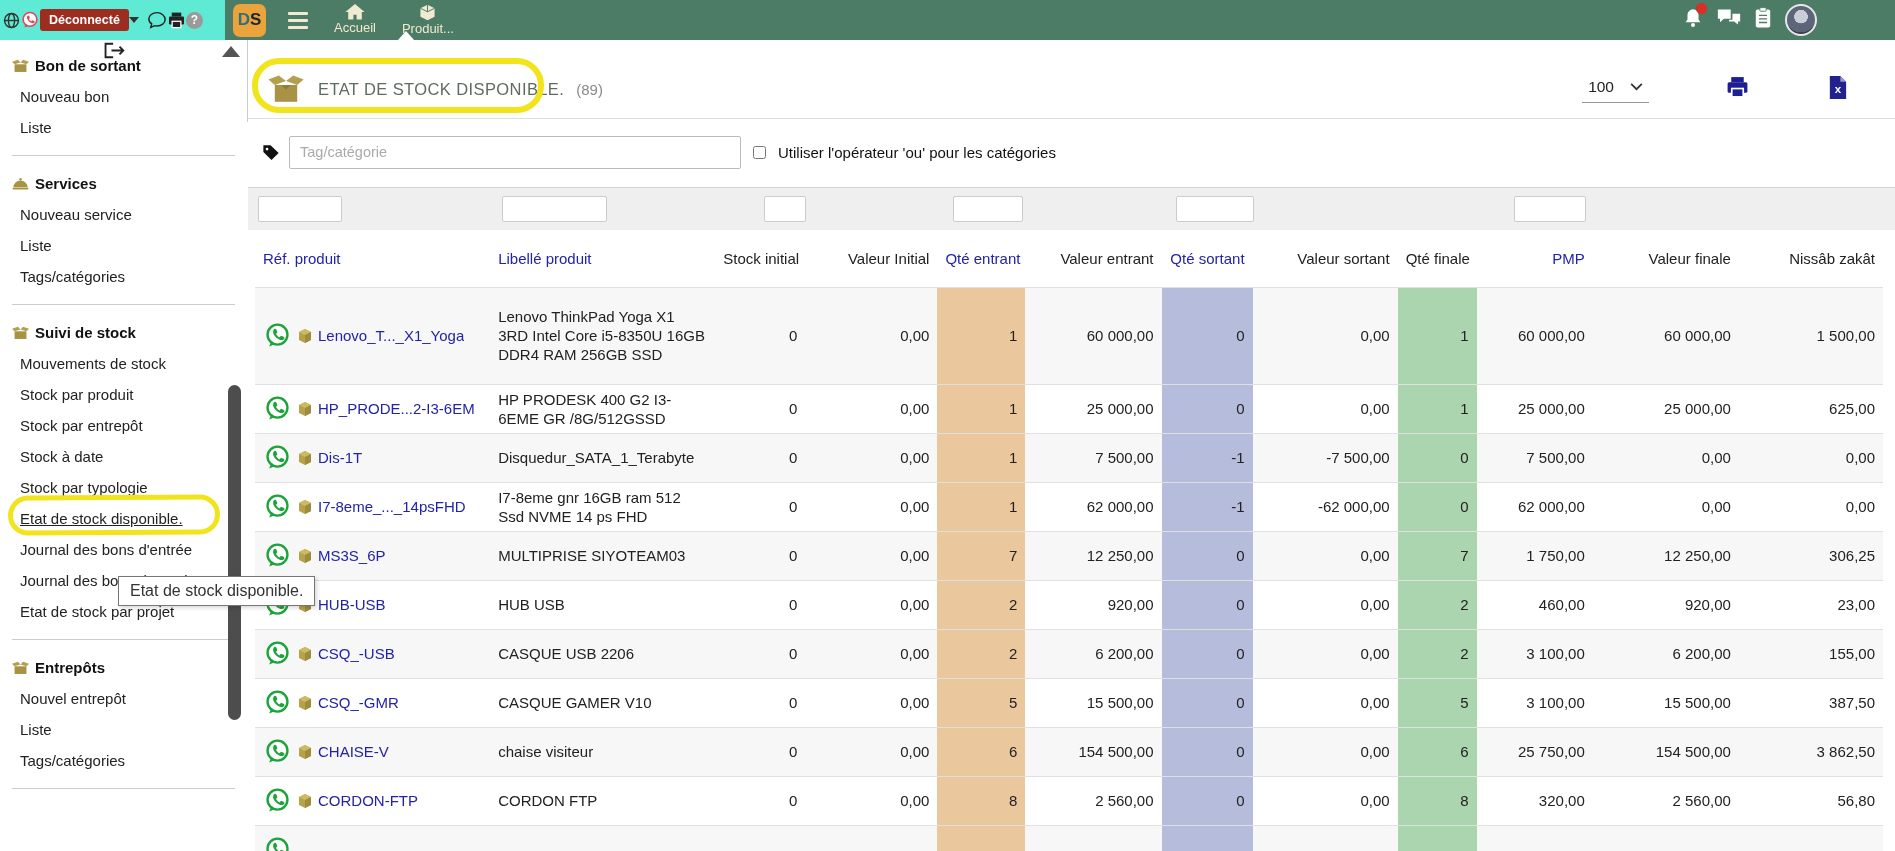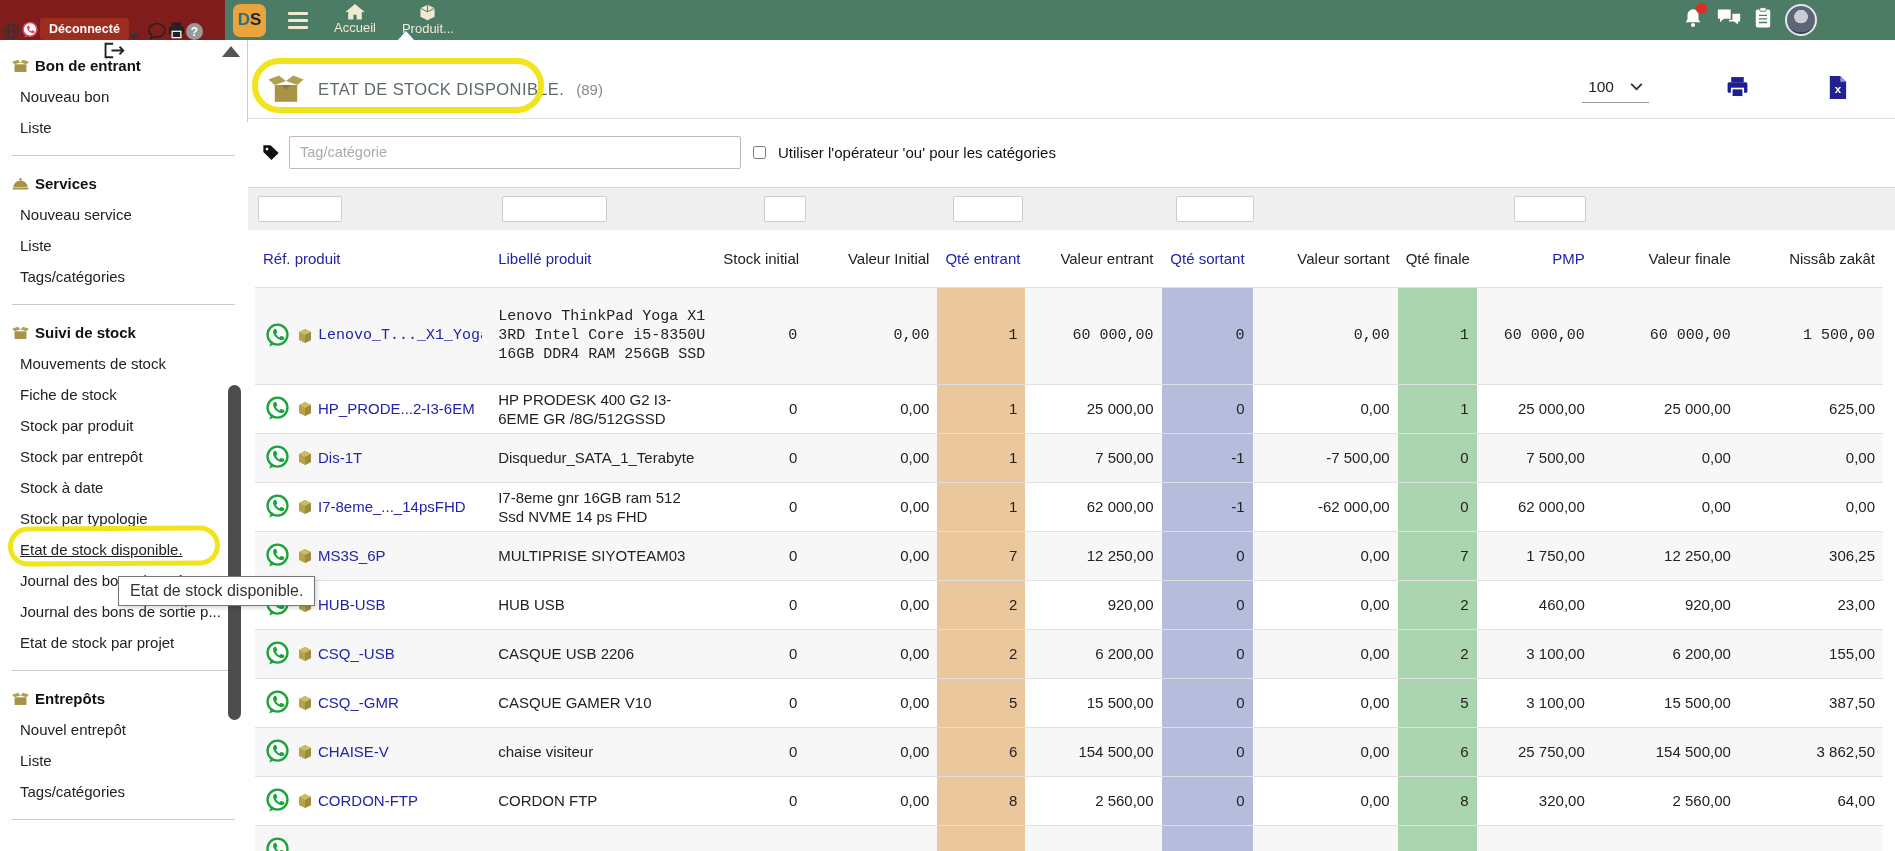--- a/index.html
+++ b/index.html
@@ -1,22 +1,22 @@
 <!DOCTYPE html>
 <html><head>
 <meta charset="utf-8">
 <style>
   * { box-sizing: border-box; margin: 0; padding: 0; }
   html,body { width:1895px; height:851px; overflow:hidden; background:#fff;
     font-family:"Liberation Sans", sans-serif; }
   .page { position:relative; width:1895px; height:851px; background:#fff; }
 
   
-  .toolbar-left { position:absolute; left:0; top:0; width:225px; height:40px; background:#7f1d1d;
-    display:flex; align-items:flex-end; padding-left:3px; }
+  .toolbar-left { position:absolute; left:0; top:0; width:225px; height:40px; background:#5eead4;
+    display:flex; align-items:center; padding-left:3px; }
   .tb-icon { display:inline-flex; align-items:center; justify-content:center; }
   .disconnect-btn { background:#9d2d1f; color:#fff; font-size:12.5px; font-weight:bold;
     padding:4px 9px; border-radius:3px; border:none; cursor:pointer; }
   .caret-down { width:0; height:0; border-left:5px solid transparent; border-right:5px solid transparent;
     border-top:6px solid #333; }
   .q-circle { width:17px; height:17px; border-radius:50%; background:#9a9a9a; color:#fff;
     font-size:12px; font-weight:bold; display:flex; align-items:center; justify-content:center; }
 
   
   .app-header { position:absolute; left:225px; top:0; right:0; height:40px; background:#4d7c66;
@@ -98,21 +98,21 @@
   tbody td { height:49px; padding:5px 8px; border-top:1px solid #e0e0e0; vertical-align:middle;
     color:#222; text-align:right; line-height:19px; overflow:hidden; }
   tbody tr:nth-child(odd) td { background:#f7f7f7; }
   tbody td.left { text-align:left; }
   tbody td.tan   { background:#eac79c !important; }
   tbody td.blue  { background:#b6bddc !important; }
   tbody td.green { background:#abd5ae !important; }
   .ref-cell { display:flex; align-items:center; gap:5px; }
   .ref-link { color:#2323a8; text-decoration:none; white-space:nowrap; overflow:hidden; cursor:pointer; }
   .label-cell { color:#222; }
-  tr.tall td { height:97px;font-family:Liberation Mono, monospace; }
+  tr.tall td { height:97px; }
 </style>
 </head>
 <body>
 
 <div class="page">
 
   <div class="toolbar-left">
     <span class="tb-icon">
       <svg width="17" height="17" viewBox="0 0 20 20" fill="none" stroke="#333" stroke-width="1.7">
         <circle cx="10" cy="10" r="8.2"></circle>
@@ -196,21 +196,21 @@
   <div class="nav-notch"></div>
 
   <div class="sidebar">
       <div id="sidebar-sections">
         <div class="side-section-title">
           <svg width="17" height="14" viewBox="0 0 20 16">
   <path d="M3 6h14v9H3z" fill="#a89245"></path>
             <path d="M3 6L0 3l7-2.5L10 4z" fill="#b3a04f"></path>
   <path d="M17 6l3-3-7-2.5L10 4z" fill="#b3a04f"></path>
           </svg>
-          <span>Bon de entrant</span>
+          <span>Bon de sortant</span>
           <span class="exit-overlay"><svg width="22" height="17" viewBox="0 0 26 20" fill="none" stroke="#222" stroke-width="2.2">
   <path d="M12 2H3v16h9"></path>
               <path d="M10 10h14m-4.5-4.5L24 10l-4.5 4.5"></path>
             </svg></span>
         </div>
         <div class="side-item">Nouveau bon</div>
         <div class="side-item">Liste</div>
         <div class="side-divider"></div>
         <div class="side-section-title">
           <svg width="17" height="13" viewBox="0 0 16 13">
@@ -226,21 +226,20 @@
         <div class="side-divider"></div>
         <div class="side-section-title">
           <svg width="17" height="14" viewBox="0 0 20 16">
   <path d="M3 6h14v9H3z" fill="#a89245"></path>
             <path d="M3 6L0 3l7-2.5L10 4z" fill="#b3a04f"></path>
   <path d="M17 6l3-3-7-2.5L10 4z" fill="#b3a04f"></path>
           </svg>
           <span>Suivi de stock</span>
         </div>
         <div class="side-item">Mouvements de stock</div>
-        <div class="side-item">Fiche de stock</div>
         <div class="side-item">Stock par produit</div>
         <div class="side-item">Stock par entrepôt</div>
         <div class="side-item">Stock à date</div>
         <div class="side-item">Stock par typologie</div>
         <div class="side-item active">Etat de stock disponible.<span class="active-oval"></span></div>
         <div class="side-item">Journal des bons d'entrée</div>
         <div class="side-item">Journal des bons de sortie p...</div>
         <div class="side-item">Etat de stock par projet</div>
         <div class="side-divider"></div>
         <div class="side-section-title">
@@ -625,21 +624,21 @@
               <td class="left label-cell">CORDON FTP</td>
               <td>0</td>
               <td>0,00</td>
               <td class="tan">8</td>
               <td>2 560,00</td>
               <td class="blue">0</td>
               <td>0,00</td>
               <td class="green">8</td>
               <td>320,00</td>
               <td>2 560,00</td>
-              <td>64,00</td>
+              <td>56,80</td>
             </tr>
             <tr>
               <td class="left">
                 <span class="ref-cell">
                   <svg width="29" height="29" viewBox="0 0 32 32" style="flex:none">
   <circle cx="16" cy="15" r="11" fill="#fff" stroke="#1da33c" stroke-width="2.6"></circle>
   <path d="M6.8 28l2.5-6 4.2 3.4z" fill="#1da33c"></path>
   <path d="M11.6 9.9c.6-1.5 2.7-1.7 3.2-.3l.9 2.2c.2.6 0 1.2-.5 1.6l-1 .8c.8 1.7 2.2 3.1 3.9 3.9l.8-1c.4-.5 1-.7 1.6-.5l2.2.9c1.4.5 1.2 2.6-.3 3.2-1.4.6-3.1.5-4.5-.2-2.7-1.3-5-3.5-6.2-6.2-.7-1.4-.8-3-.1-4.4z" fill="#1da33c"></path>
                   </svg>
                   <a class="ref-link"></a>

